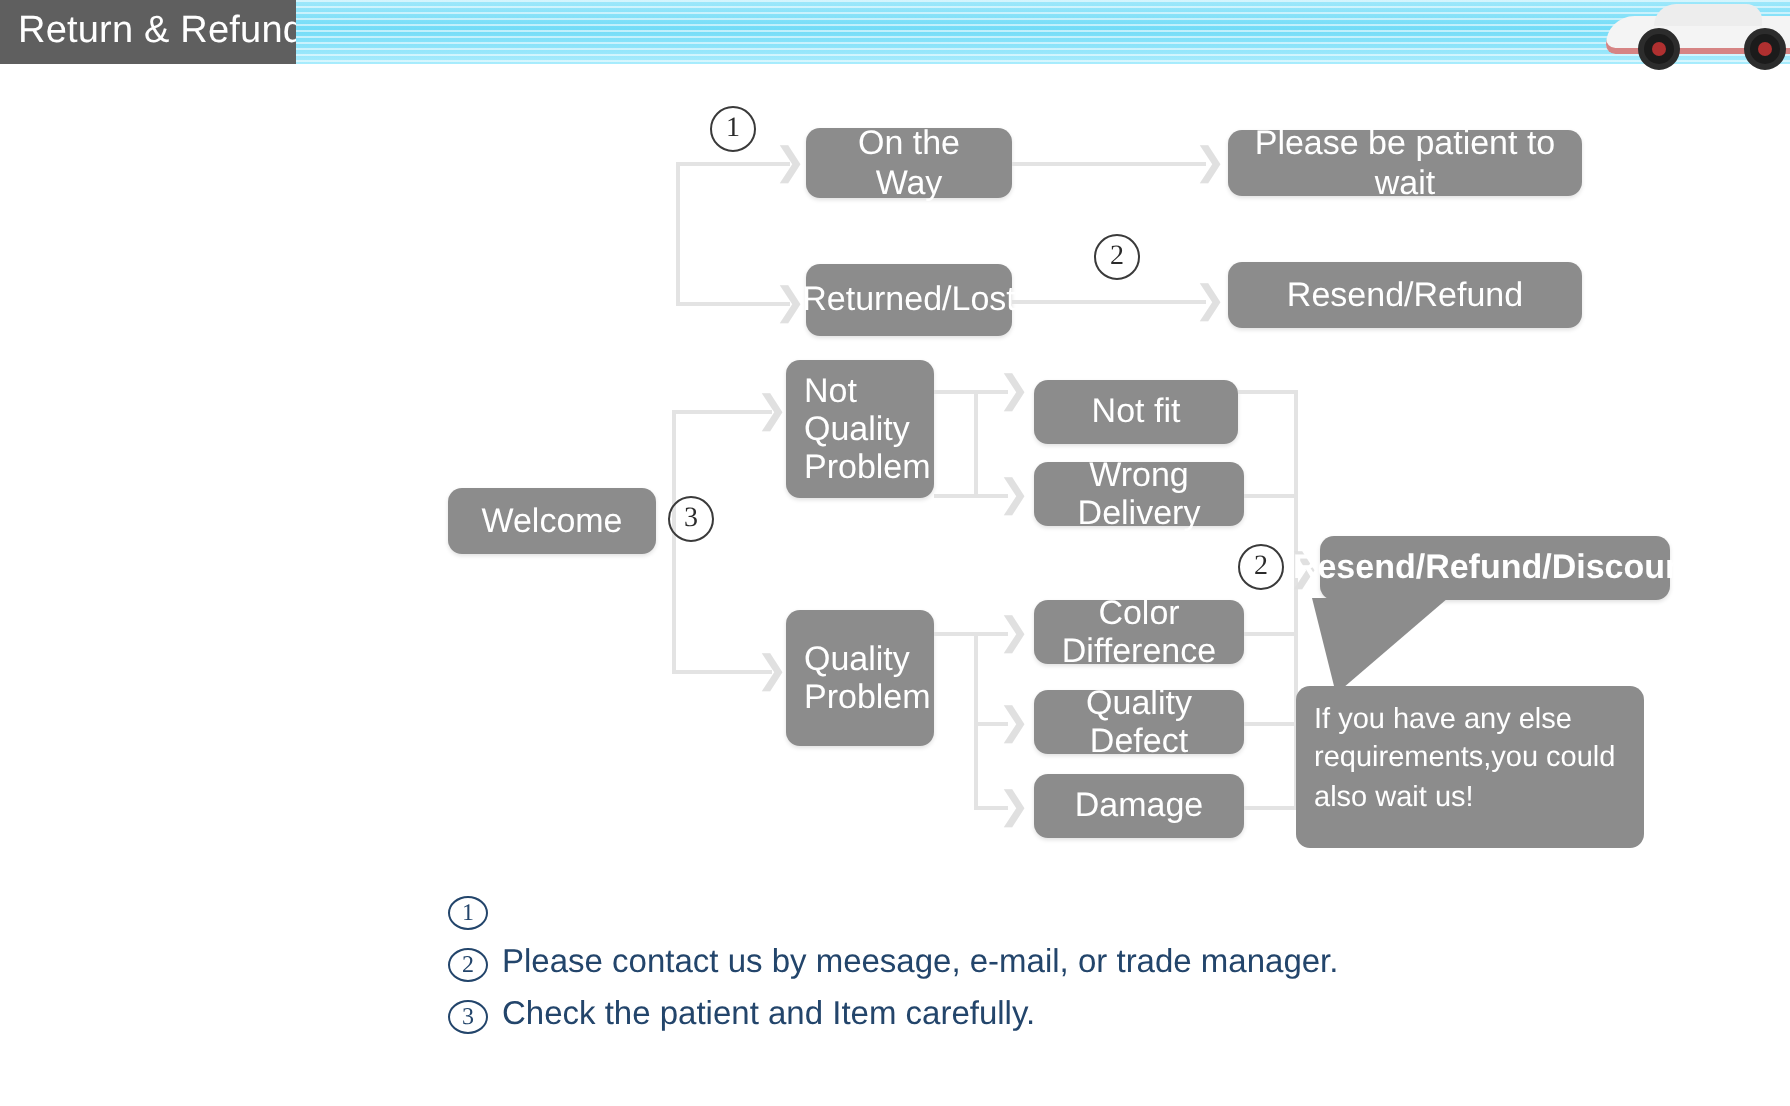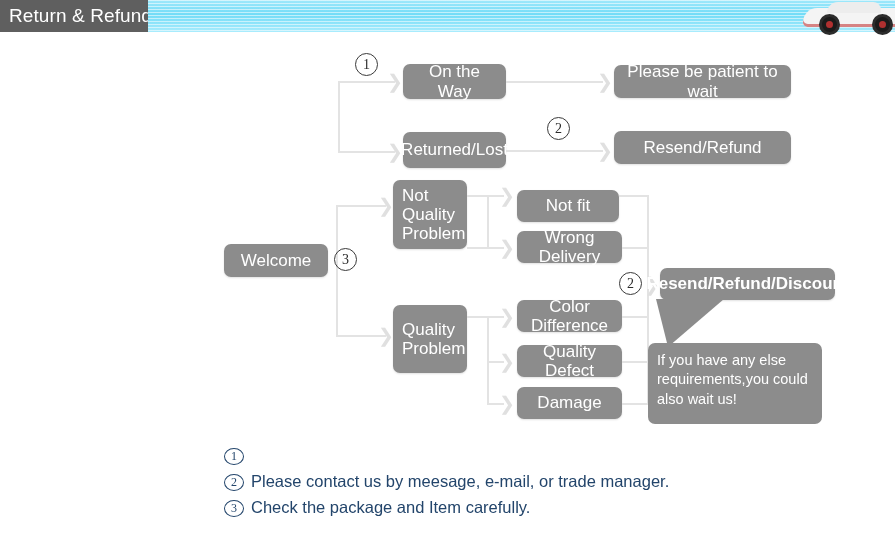--- a/index.html
+++ b/index.html
@@ -348,17 +348,17 @@
   <div id="notes">
     <div class="note-row">
       <span class="note-num">1</span>
     </div>
     <div class="note-row">
       <span class="note-num">2</span>
       <span>Please contact us by meesage, e-mail, or trade manager.</span>
     </div>
     <div class="note-row">
       <span class="note-num">3</span>
-      <span>Check the package and Item carefully.</span>
+      <span>Check the patient and Item carefully.</span>
     </div>
   </div>
 
 </div>
 
 </body></html>

